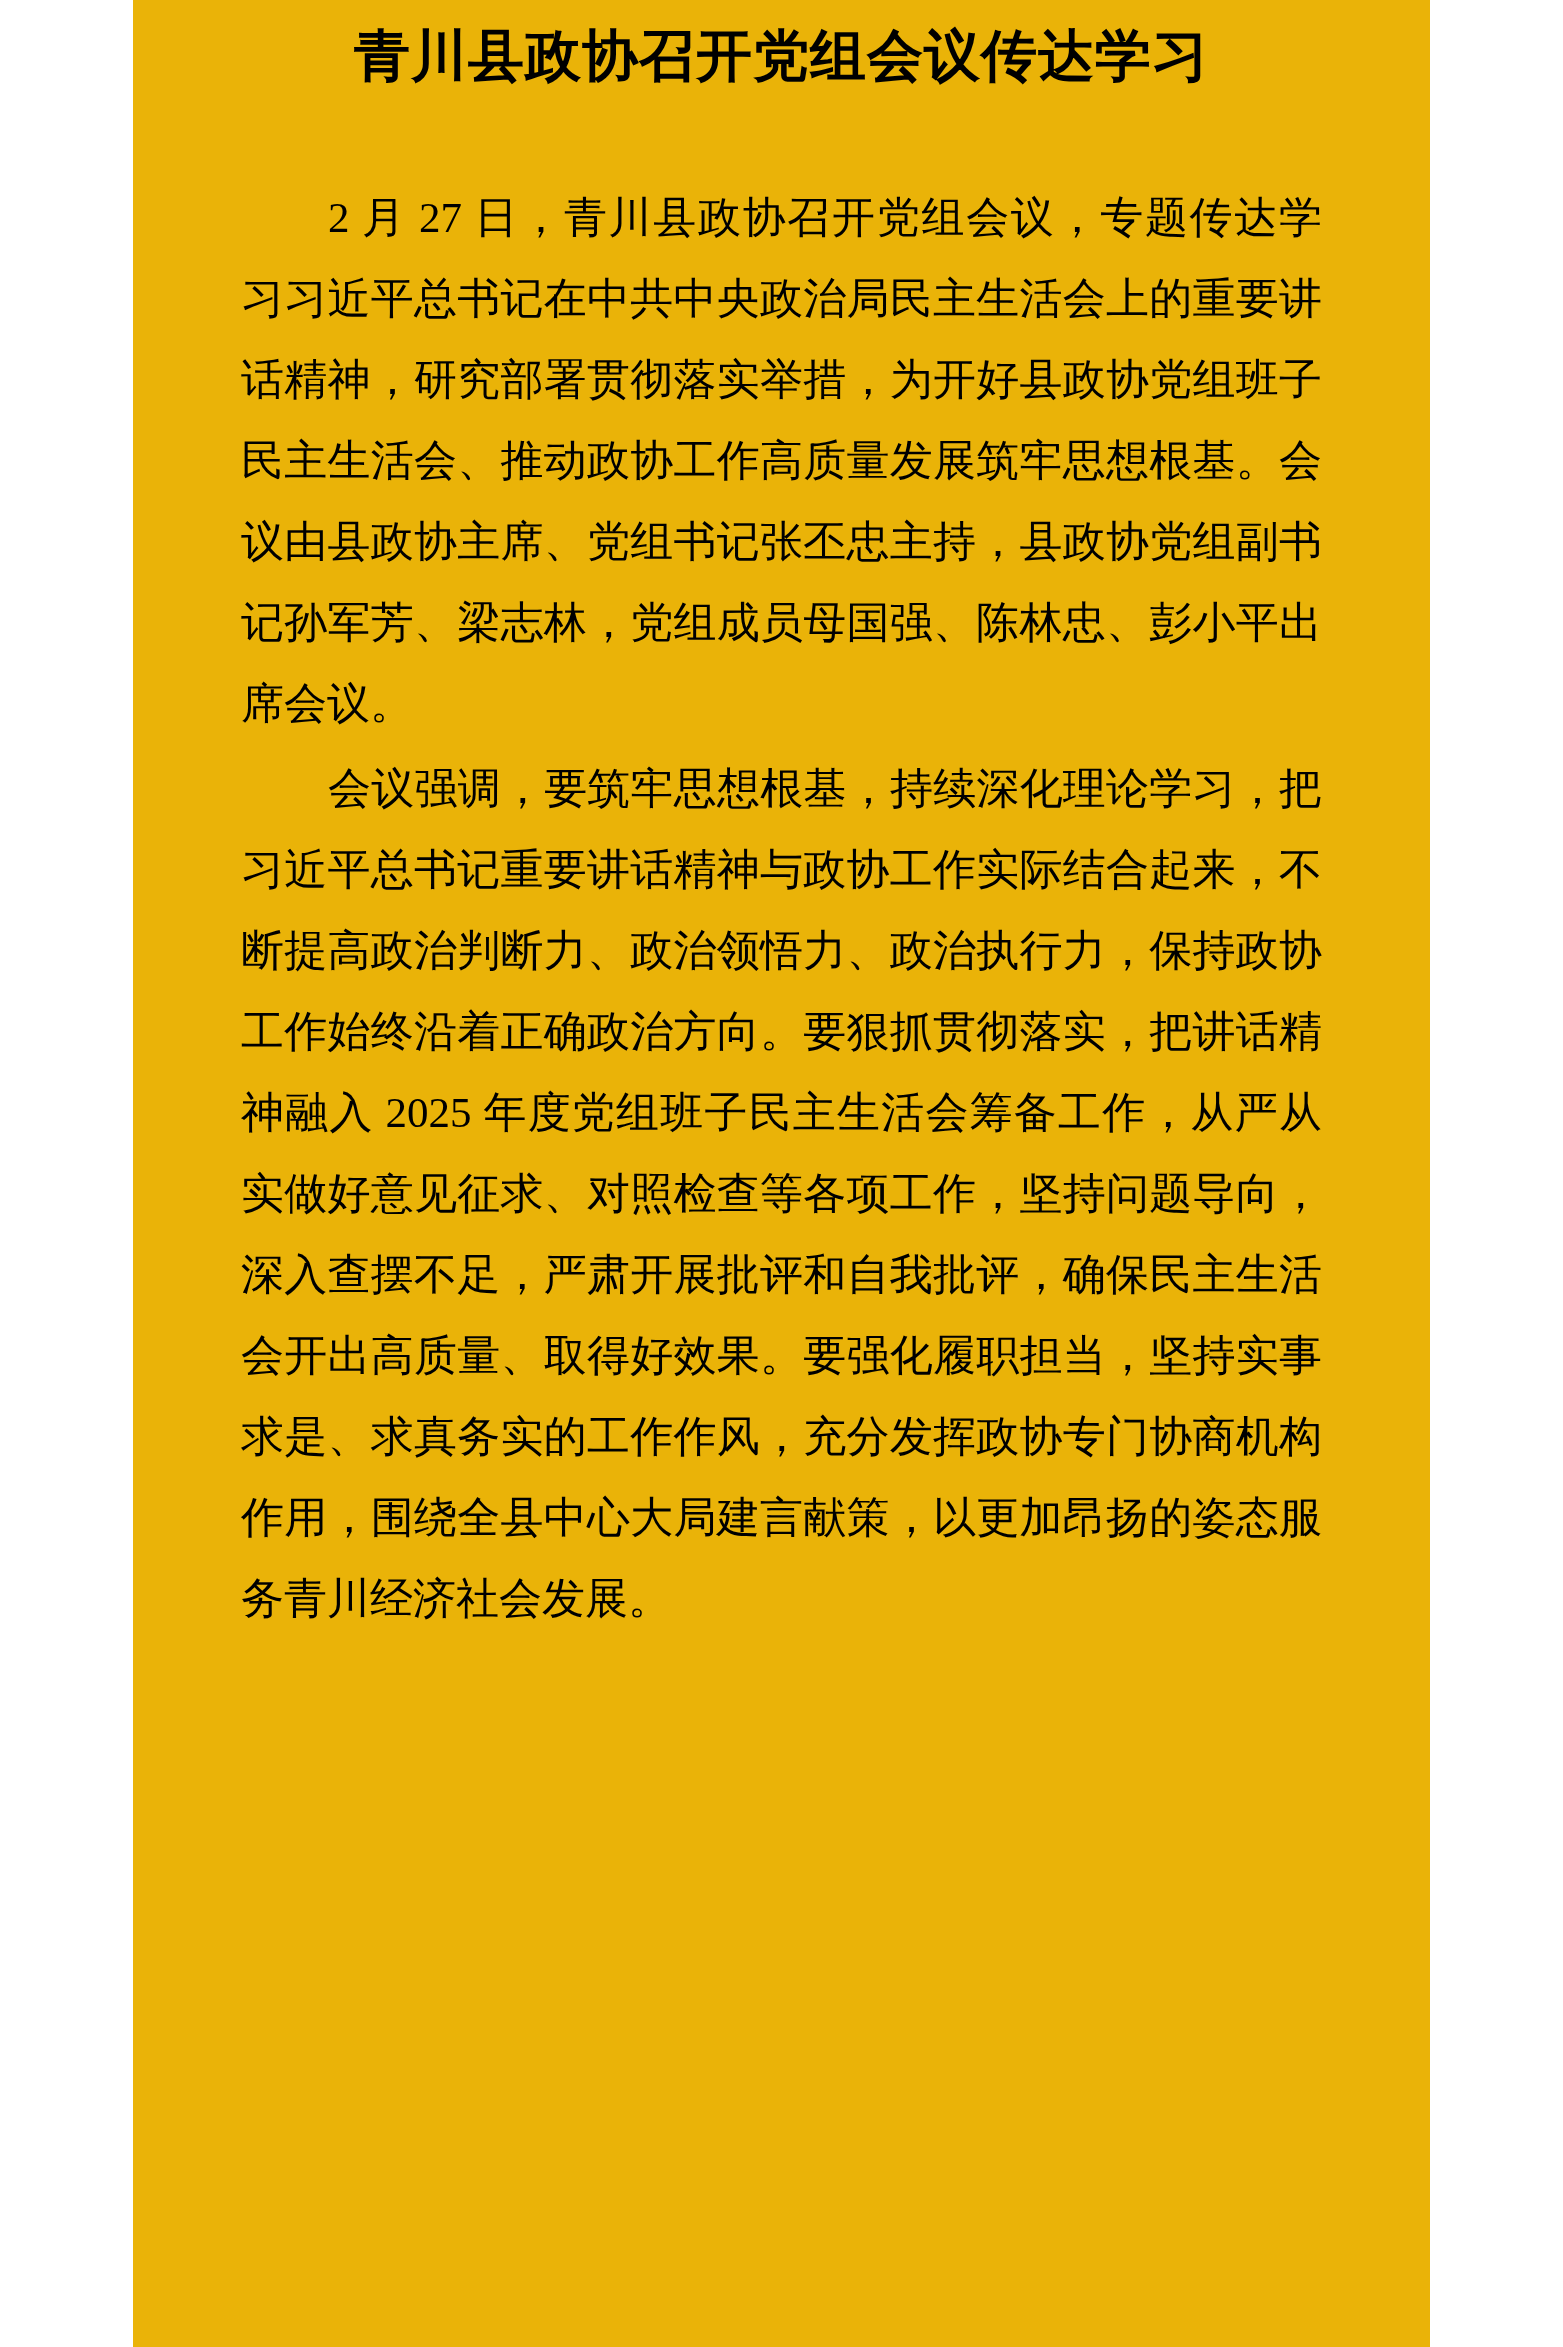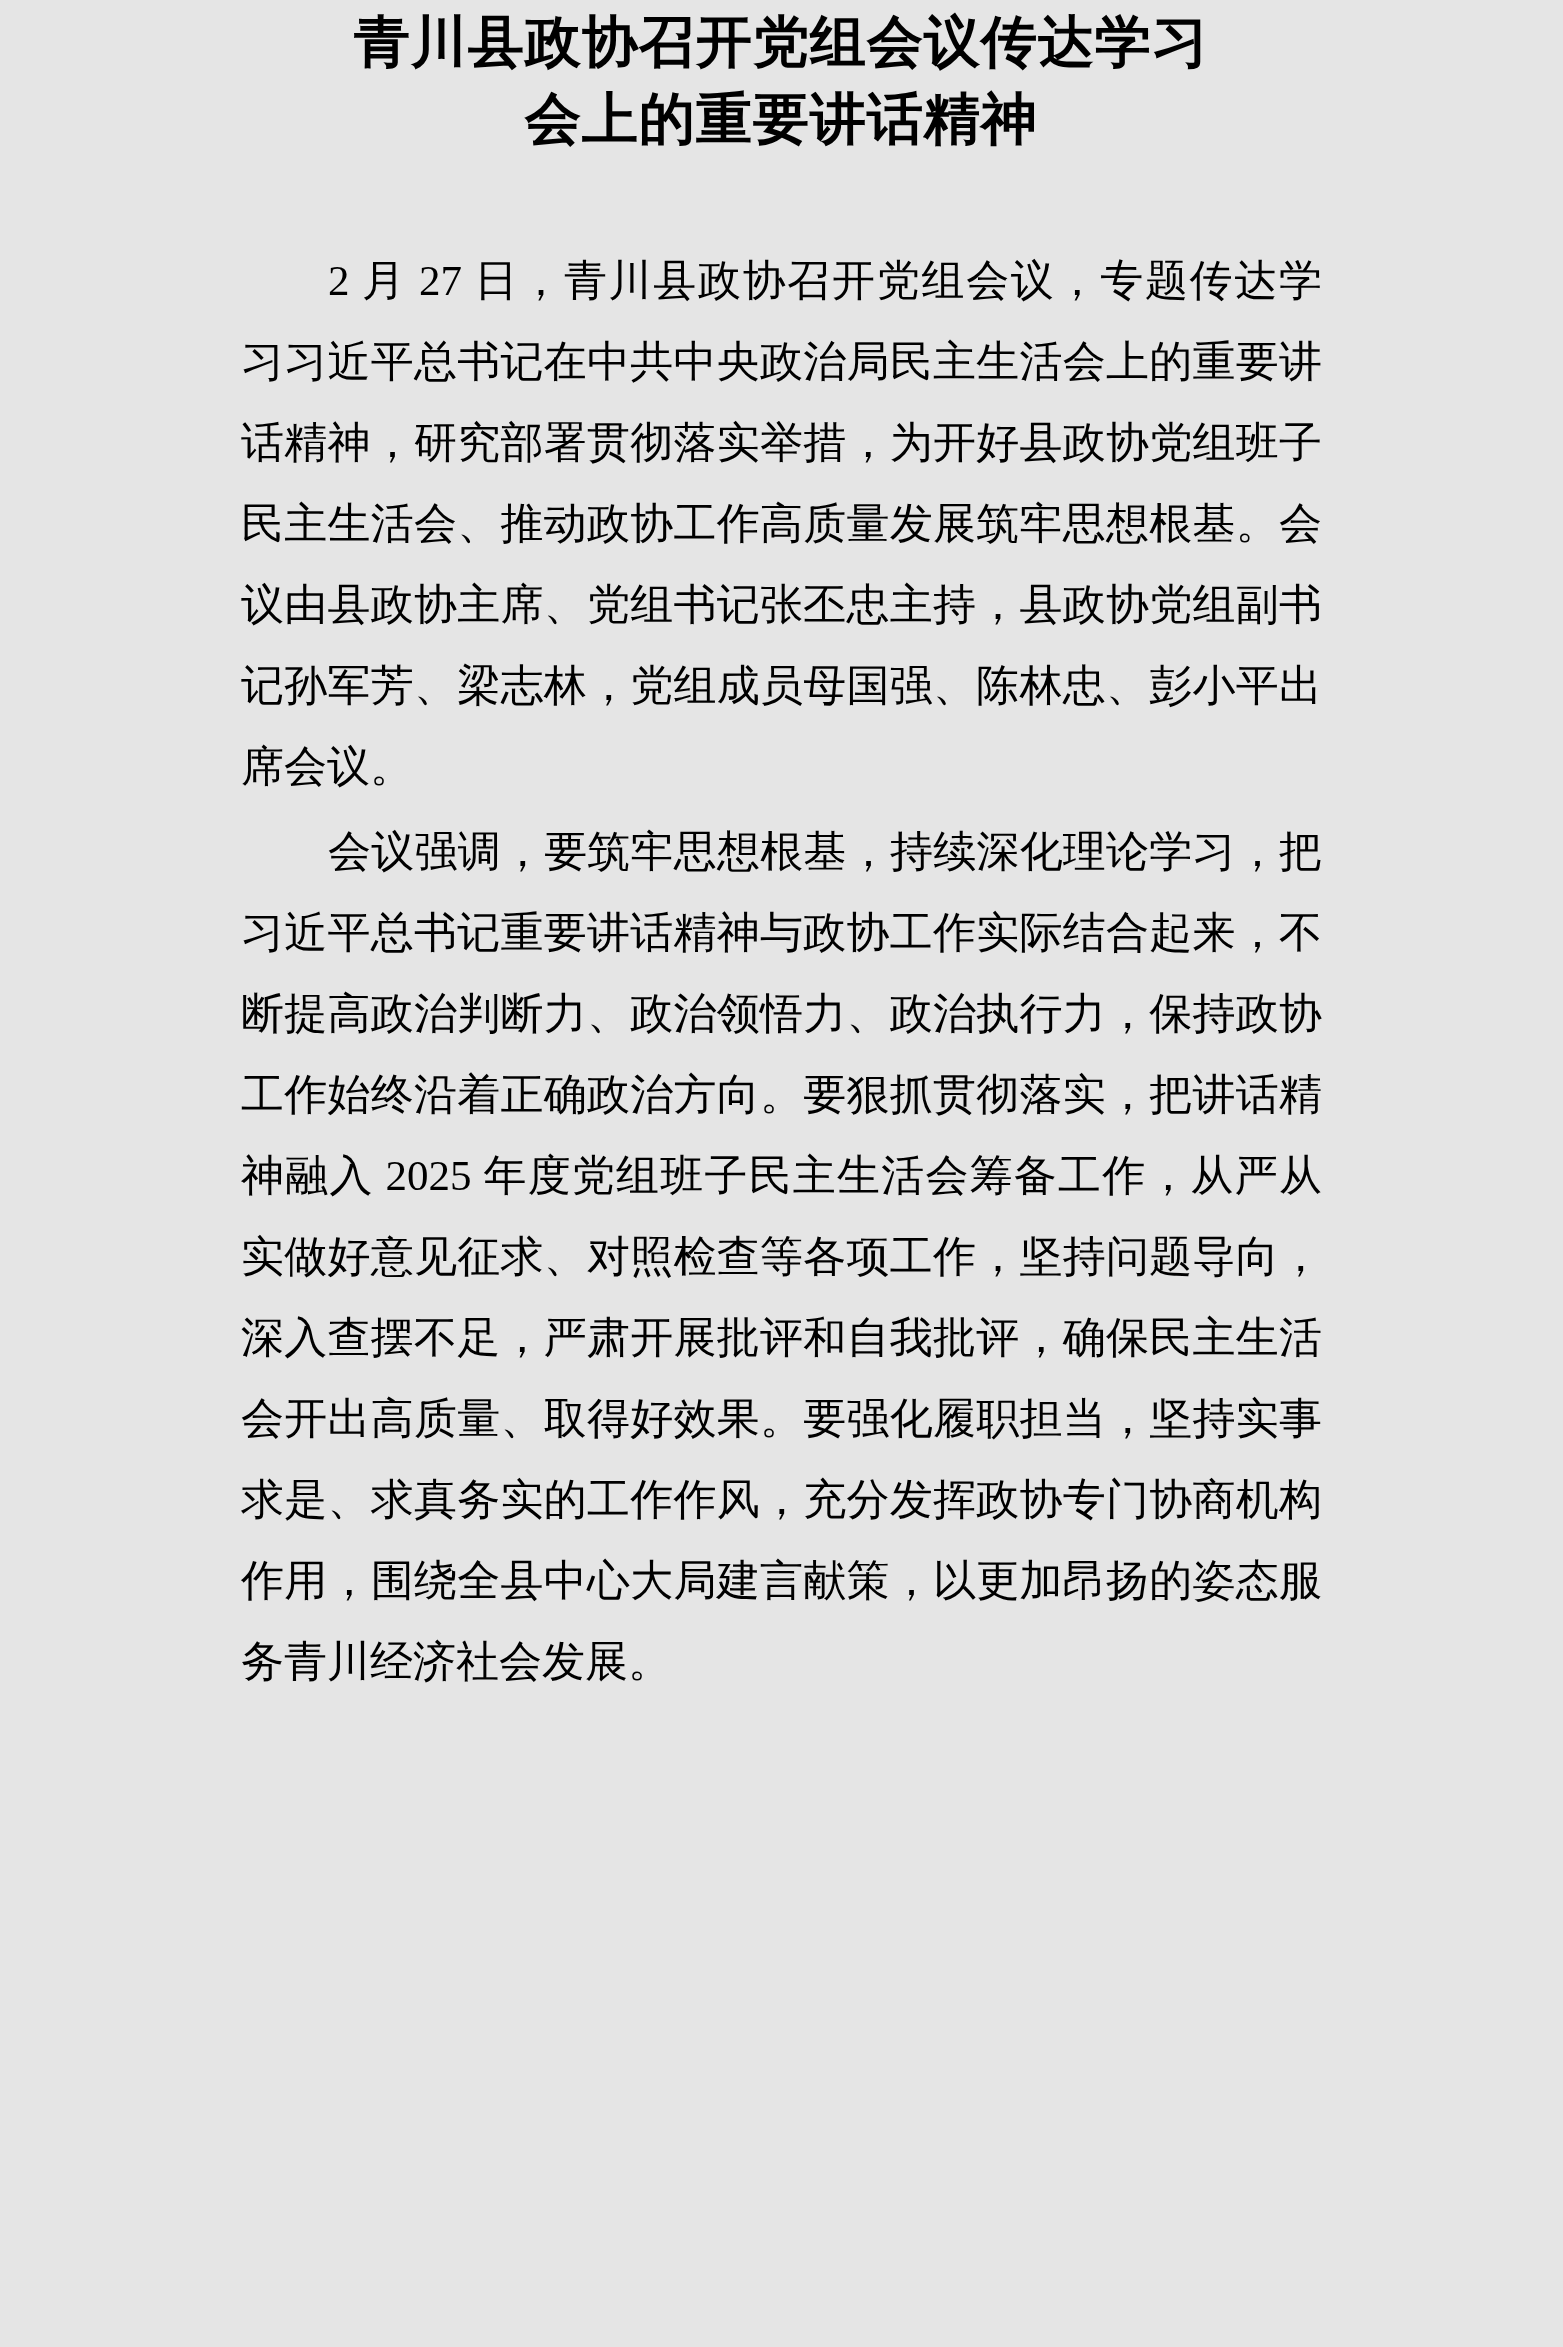--- a/index.html
+++ b/index.html
@@ -2,27 +2,27 @@
 <html><head>
 <meta charset="utf-8">
 <style>
   html, body {
     margin: 0;
     padding: 0;
     background: #ffffff;
   }
   .page {
     position: relative;
-    width: 1563px;
+    width: 1297px;
     height: 2347px;
     margin: 0 auto;
-    background: #e5e5e5;
+    background: #eab308;
     overflow: hidden;
     box-sizing: border-box;
-    padding-top: 4px;
+    padding-top: 18px;
     font-family: "Liberation Serif", "DejaVu Serif", serif;
     color: #000000;
   }
   .title {
     margin: 0;
     text-align: center;
     font-size: 56px;
     line-height: 77px;
     font-weight: bold;
     letter-spacing: 1px;
@@ -48,21 +48,20 @@
     overflow-wrap: break-word;
   }
 </style>
 </head>
 <body>
 
 <div class="page">
 
   <h1 class="title">
     <span class="title-line">青川县政协召开党组会议传达学习</span>
-    <span class="title-line">会上的重要讲话精神</span>
   </h1>
 
   <div class="article-body">
     <p class="para">2 月 27 日，青川县政协召开党组会议，专题传达学习习近平总书记在中共中央政治局民主生活会上的重要讲话精神，研究部署贯彻落实举措，为开好县政协党组班子民主生活会、推动政协工作高质量发展筑牢思想根基。会议由县政协主席、党组书记张丕忠主持，县政协党组副书记孙军芳、梁志林，党组成员母国强、陈林忠、彭小平出席会议。</p>
     <p class="para">会议强调，要筑牢思想根基，持续深化理论学习，把习近平总书记重要讲话精神与政协工作实际结合起来，不断提高政治判断力、政治领悟力、政治执行力，保持政协工作始终沿着正确政治方向。要狠抓贯彻落实，把讲话精神融入 2025 年度党组班子民主生活会筹备工作，从严从实做好意见征求、对照检查等各项工作，坚持问题导向，深入查摆不足，严肃开展批评和自我批评，确保民主生活会开出高质量、取得好效果。要强化履职担当，坚持实事求是、求真务实的工作作风，充分发挥政协专门协商机构作用，围绕全县中心大局建言献策，以更加昂扬的姿态服务青川经济社会发展。</p>
   </div>
 
 </div>
 
 

